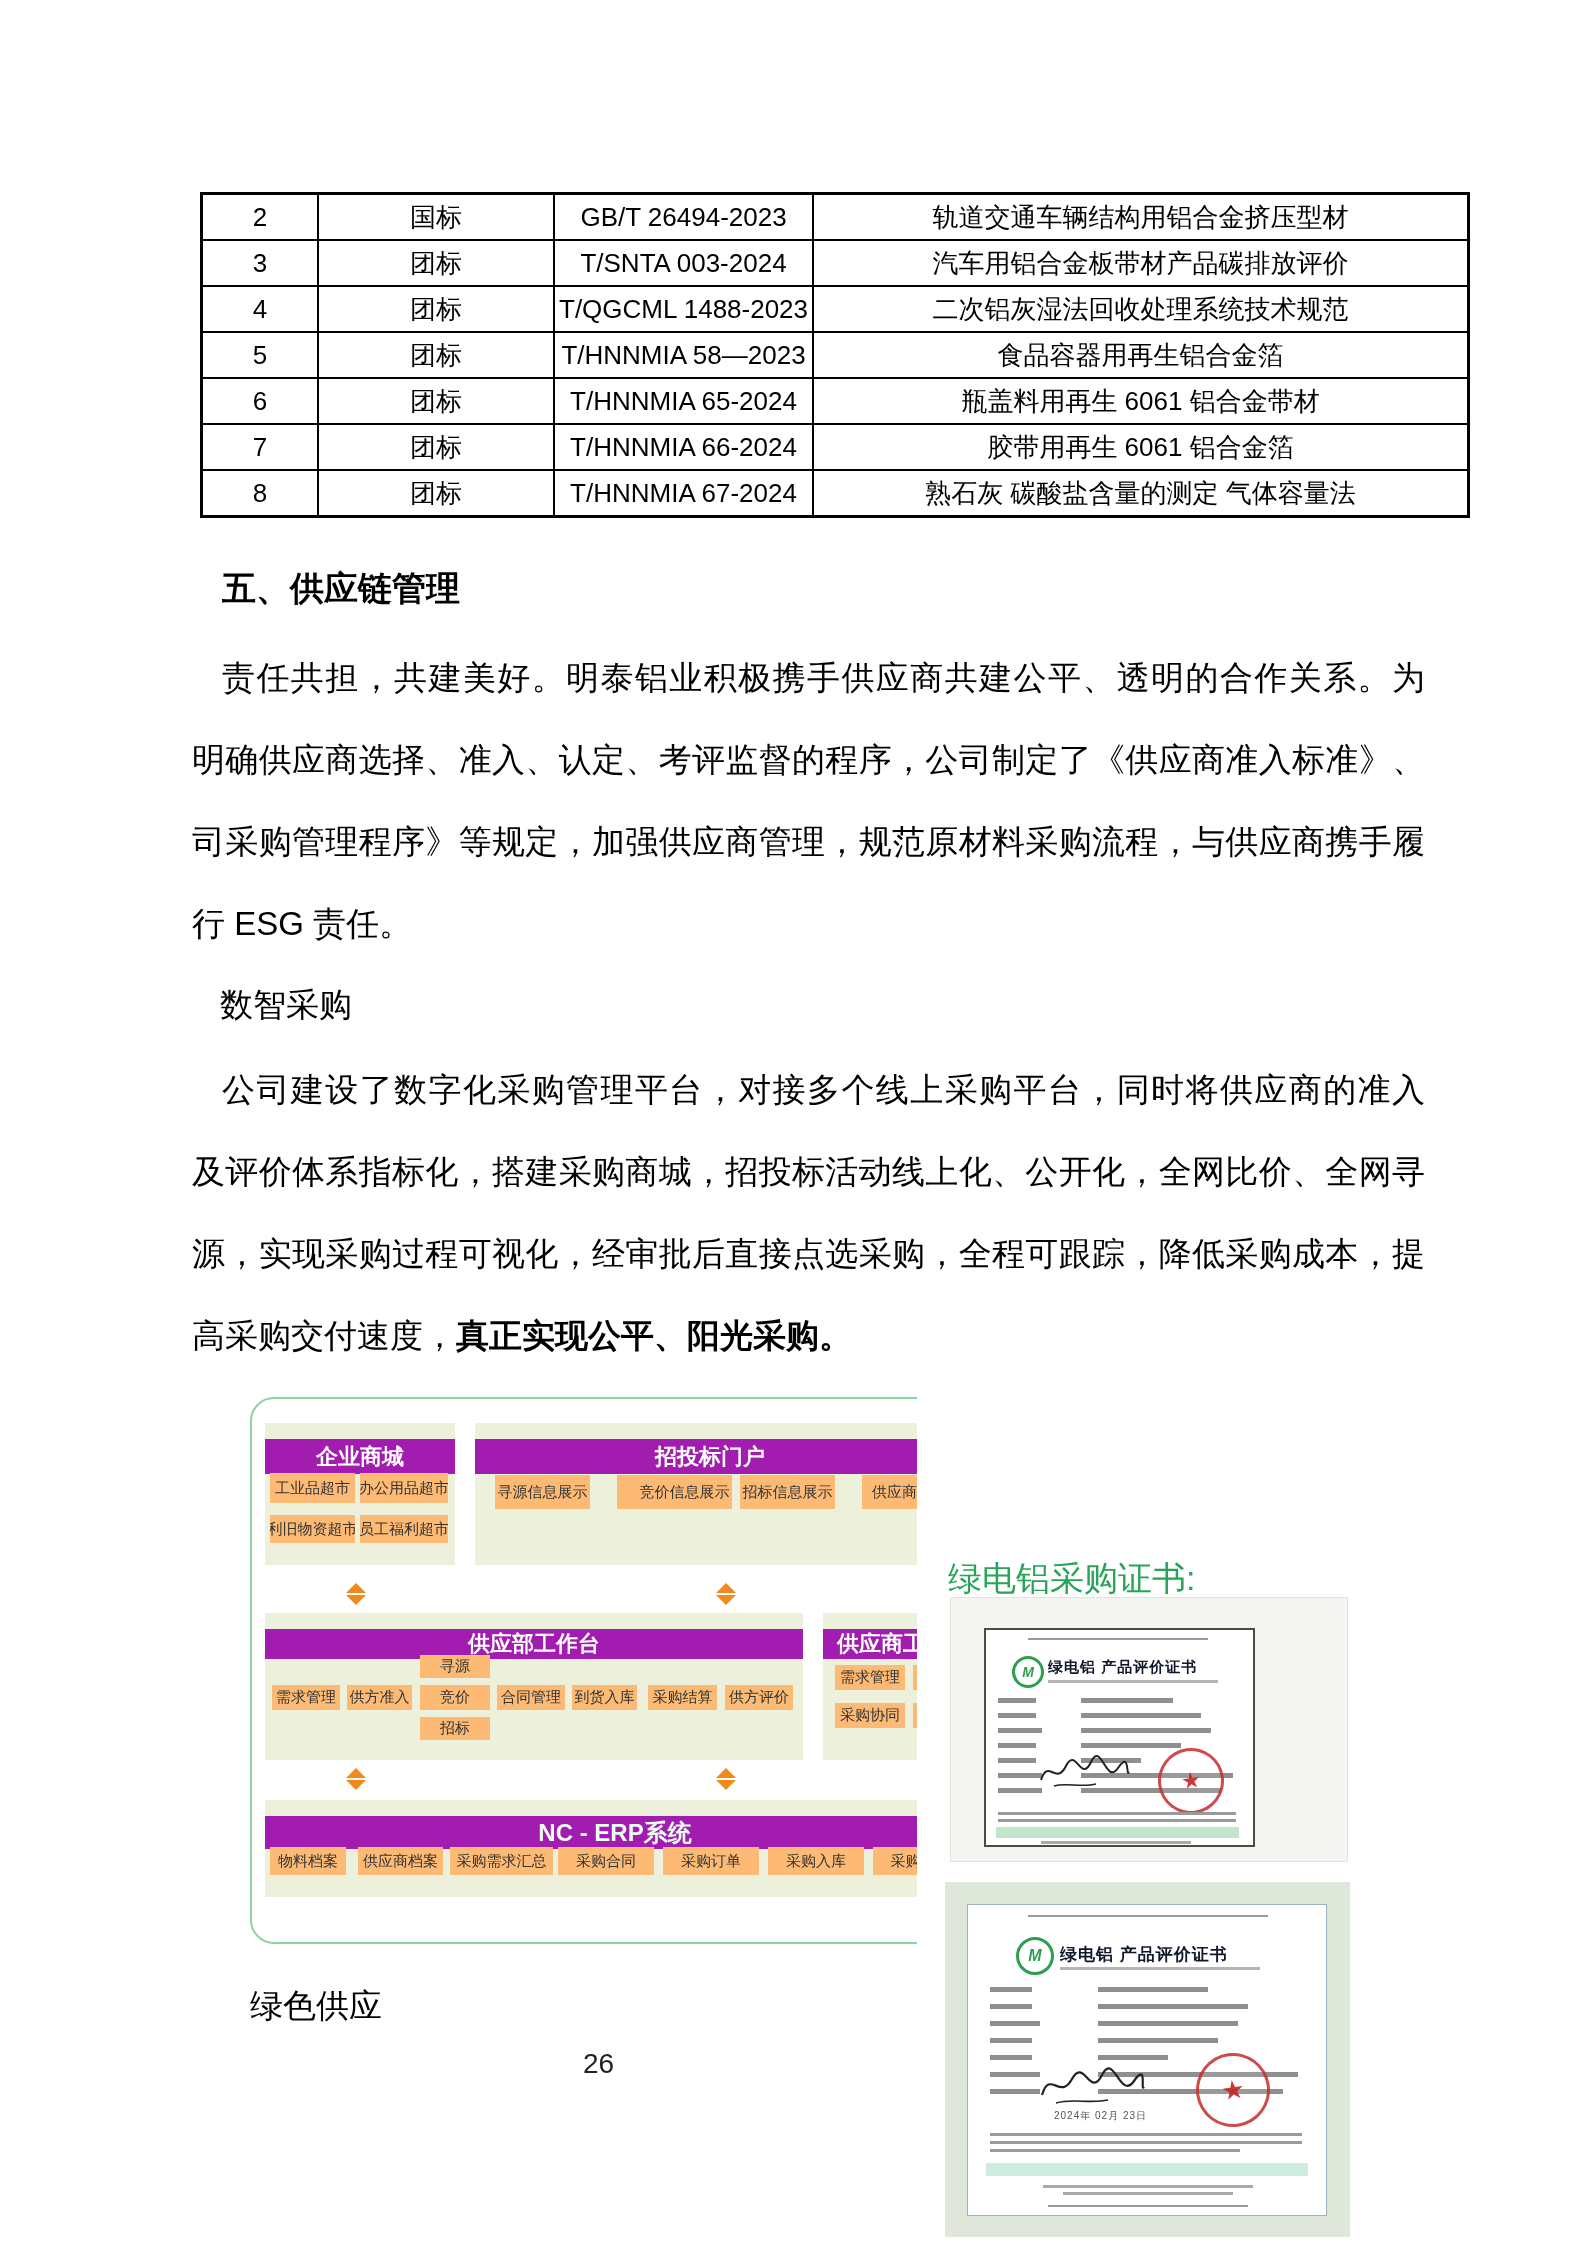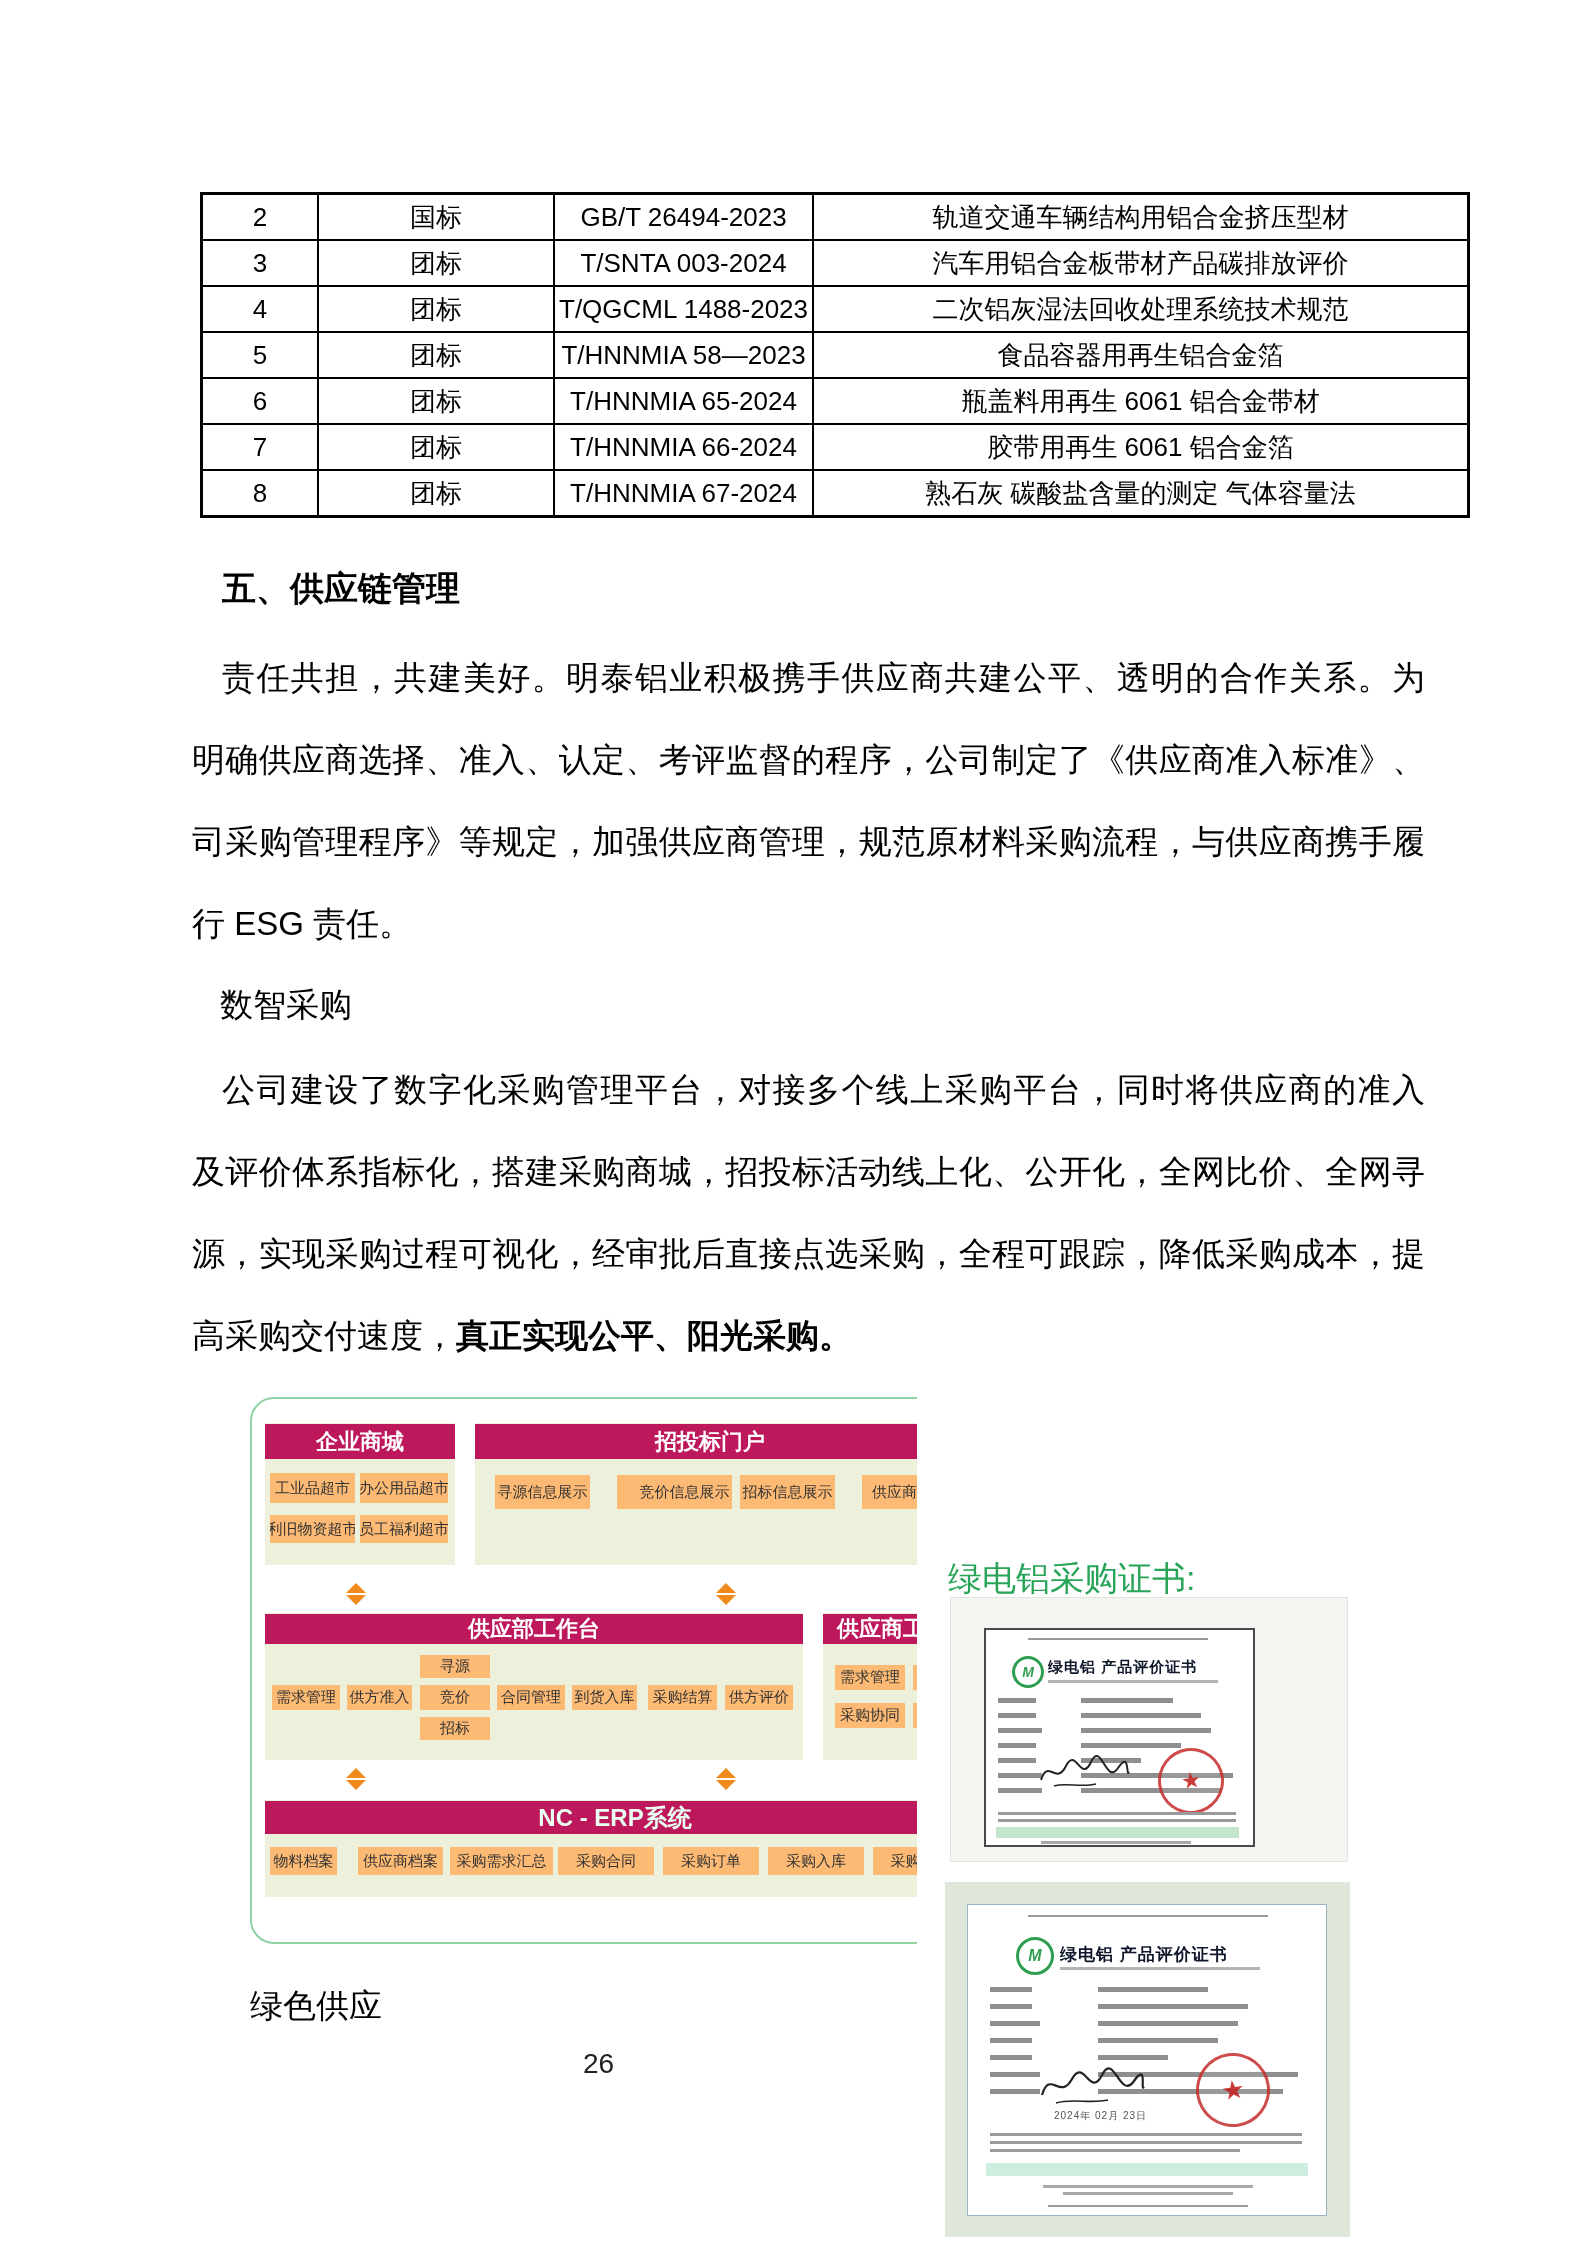--- a/index.html
+++ b/index.html
@@ -26,21 +26,21 @@
   .para .just{text-align:justify;text-align-last:justify;text-justify:inter-character;white-space:normal;
               overflow:hidden;}
   .para .indent{text-indent:30px;}
   .bold{font-weight:bold;}
 
   
   .diagram{position:absolute;left:250px;top:1397px;width:667px;height:549px;overflow:hidden;}
   .diagram-border{position:absolute;left:0;top:0;width:1100px;height:543px;
                   border:2px solid #8ed3a4;border-radius:24px;background:#fff;}
   .dbox{position:absolute;background:#edf0da;}
-  .dbox .dhead{position:absolute;left:0;top:1px;width:100%;background:#be185d;color:#fff;
+  .dbox .dhead{position:absolute;left:0;top:16px;width:100%;background:#a21caf;color:#fff;
                font-weight:bold;display:flex;align-items:center;justify-content:center;}
   .dbtn{position:absolute;background:#fdba74;color:#333;font-size:15px;display:flex;
         align-items:center;justify-content:center;white-space:nowrap;overflow:hidden;}
   .arrow{position:absolute;width:20px;}
   .arrow .tri-up{width:0;height:0;border-left:10px solid transparent;border-right:10px solid transparent;
                  border-bottom:10px solid #f08a1d;}
   .arrow .tri-down{width:0;height:0;margin-top:2px;border-left:10px solid transparent;
                    border-right:10px solid transparent;border-top:10px solid #f08a1d;}
 
   #box-mall{left:15px;top:26px;width:190px;height:142px;}
@@ -201,21 +201,21 @@
         <div class="tri-up"></div>
         <div class="tri-down"></div>
       </div>
     <div class="arrow" style="left:466px;top:371px;">
         <div class="tri-up"></div>
         <div class="tri-down"></div>
       </div>
 
     <div class="dbox" id="box-erp">
       <div class="dhead">NC - ERP系统</div>
-      <div class="dbtn" style="left:5px;top:47px;width:67px;height:28px;">物料档案</div>
+      <div class="dbtn" style="left:5px;top:47px;width:76px;height:28px;">物料档案</div>
       <div class="dbtn" style="left:93px;top:47px;width:85px;height:28px;">供应商档案</div>
       <div class="dbtn" style="left:185px;top:47px;width:103px;height:28px;">采购需求汇总</div>
       <div class="dbtn" style="left:293px;top:47px;width:96px;height:28px;">采购合同</div>
       <div class="dbtn" style="left:398px;top:47px;width:96px;height:28px;">采购订单</div>
       <div class="dbtn" style="left:503px;top:47px;width:96px;height:28px;">采购入库</div>
       <div class="dbtn" style="left:608px;top:47px;width:95px;height:28px;">采购结算</div>
     </div>
   </div>
 
   <div class="cert-label">绿电铝采购证书:</div>

